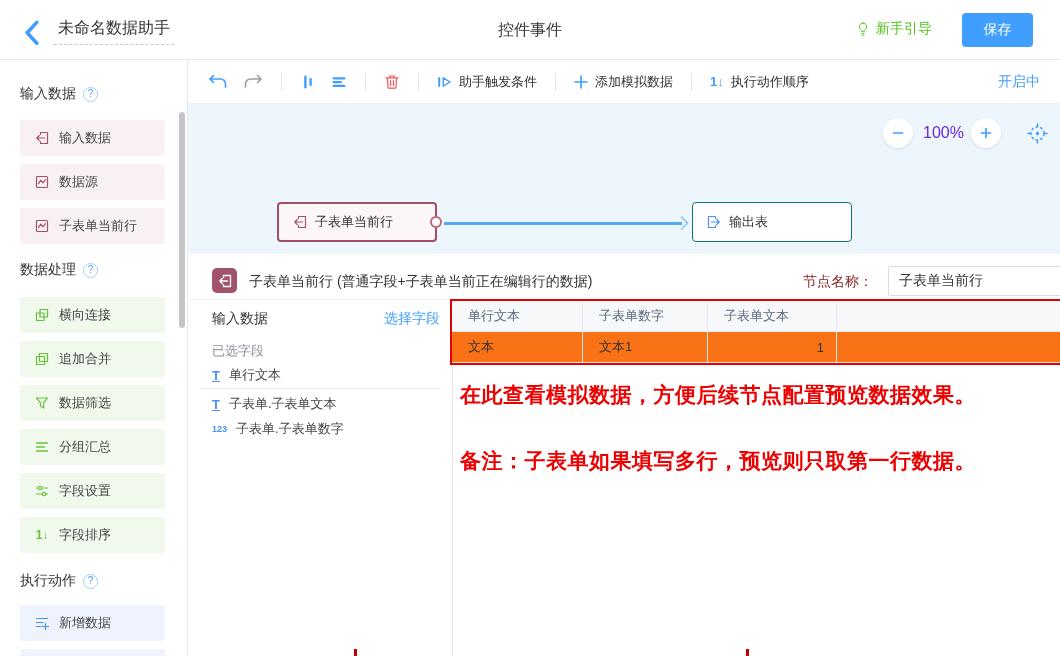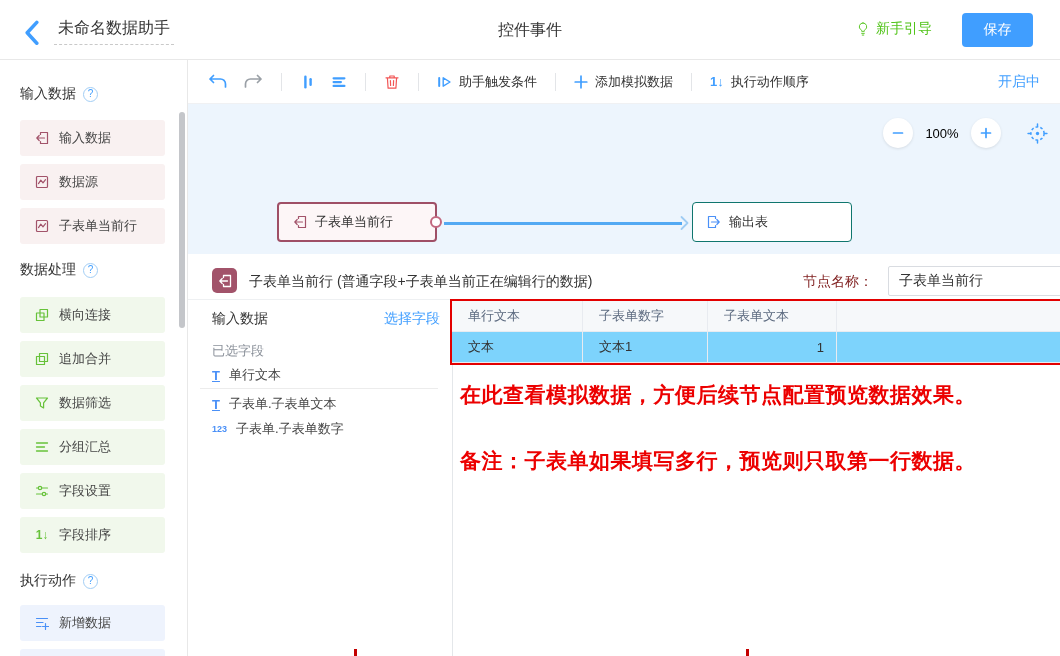--- a/index.html
+++ b/index.html
@@ -50,21 +50,21 @@
   .tbtn { display:flex; align-items:center; gap:7px; font-size:13px; color:#333; cursor:pointer; }
   .tsep { width:1px; height:18px; background:#e3e5e8; margin:0 3px; }
   .status { margin-left:auto; color:#409eff; font-size:14px; cursor:pointer; } .c-red { color:#f25555; }
 
   .canvas { position:absolute; left:0; top:44px; width:872px; height:164px; background:#edf5fd; }
   .zoomctl { position:absolute; right:12px; top:14px; display:flex; align-items:center; }
   .zcircle { width:30px; height:30px; border-radius:50%; background:#fff; color:#409eff;
              display:flex; align-items:center; justify-content:center;
              box-shadow:0 1px 3px rgba(0,0,0,.10); cursor:pointer; }
   .zcircle svg { width:14px; height:14px; }
-  .zoomlvl { margin:0 10px; font-size:13px; color:#000000; width:38px; text-align:center; }
+  .zoomlvl { margin:0 10px; font-size:16px; color:#6d28d9; width:38px; text-align:center; }
   .locate { margin-left:26px; width:21px; height:21px; color:#409eff; cursor:pointer; }
 
   .node { position:absolute; width:160px; height:40px; border-radius:4px; background:#fff;
           display:flex; align-items:center; gap:8px; padding-left:14px; font-size:13px; color:#333;
           cursor:pointer; }
   .node.selected { border:2px solid #9f4f66; background:#fdf6f7; }
   .node.plain { border:1px solid #0f766e; }
   .port { position:absolute; right:-7px; top:50%; margin-top:-6px; width:12px; height:12px;
           border-radius:50%; background:#fff; border:2px solid #c2677f; }
   .edge { position:absolute; left:256px; top:118px; width:238px; height:3px; background:#53a9f3; }
@@ -92,21 +92,21 @@
                font-size:13px; color:#474747; }
   .f-ticon { color:#4a90f7; font-size:13px; font-weight:bold; text-decoration:underline; line-height:1; }
   .f-nicon { color:#4a90f7; font-size:9px; font-weight:bold; line-height:1; }
   .f-divider { position:absolute; left:12px; top:134px; width:238px; border-top:1px solid #ececec; }
 
   .mock-table { position:absolute; left:264px; top:47px; width:608px; display:grid;
                 grid-template-columns:131px 125px 129px 1fr; }
   .mt-cell { height:31px; display:flex; align-items:center; padding-left:16px; font-size:13px;
              border-right:1px solid #e8ebf0; border-bottom:1px solid #e8ebf0; }
   .mt-head { background:#f6f8fa; color:#5d6b80; }
-  .mt-data { background:#7dd3fc; color:#333; }
+  .mt-data { background:#f97316; color:#333; }
   .mt-num  { justify-content:flex-end; padding-left:0; padding-right:12px; }
   .mt-cell:nth-child(4n) { border-right:none; }
 
   .anno-rect { position:absolute; left:262px; top:45px; width:620px; height:66px;
                border:2px solid #e30000; z-index:6; pointer-events:none; }
   .anno-text { position:absolute; left:272px; font-size:21px; font-weight:bold; color:#ec0000;
                letter-spacing:0.5px; z-index:6; white-space:nowrap; }
   .anno-1 { top:127px; } .anno-2 { top:193px; }
   .anno-tick { position:absolute; width:3px; height:7px; background:#c40000; z-index:7; }
 </style>

